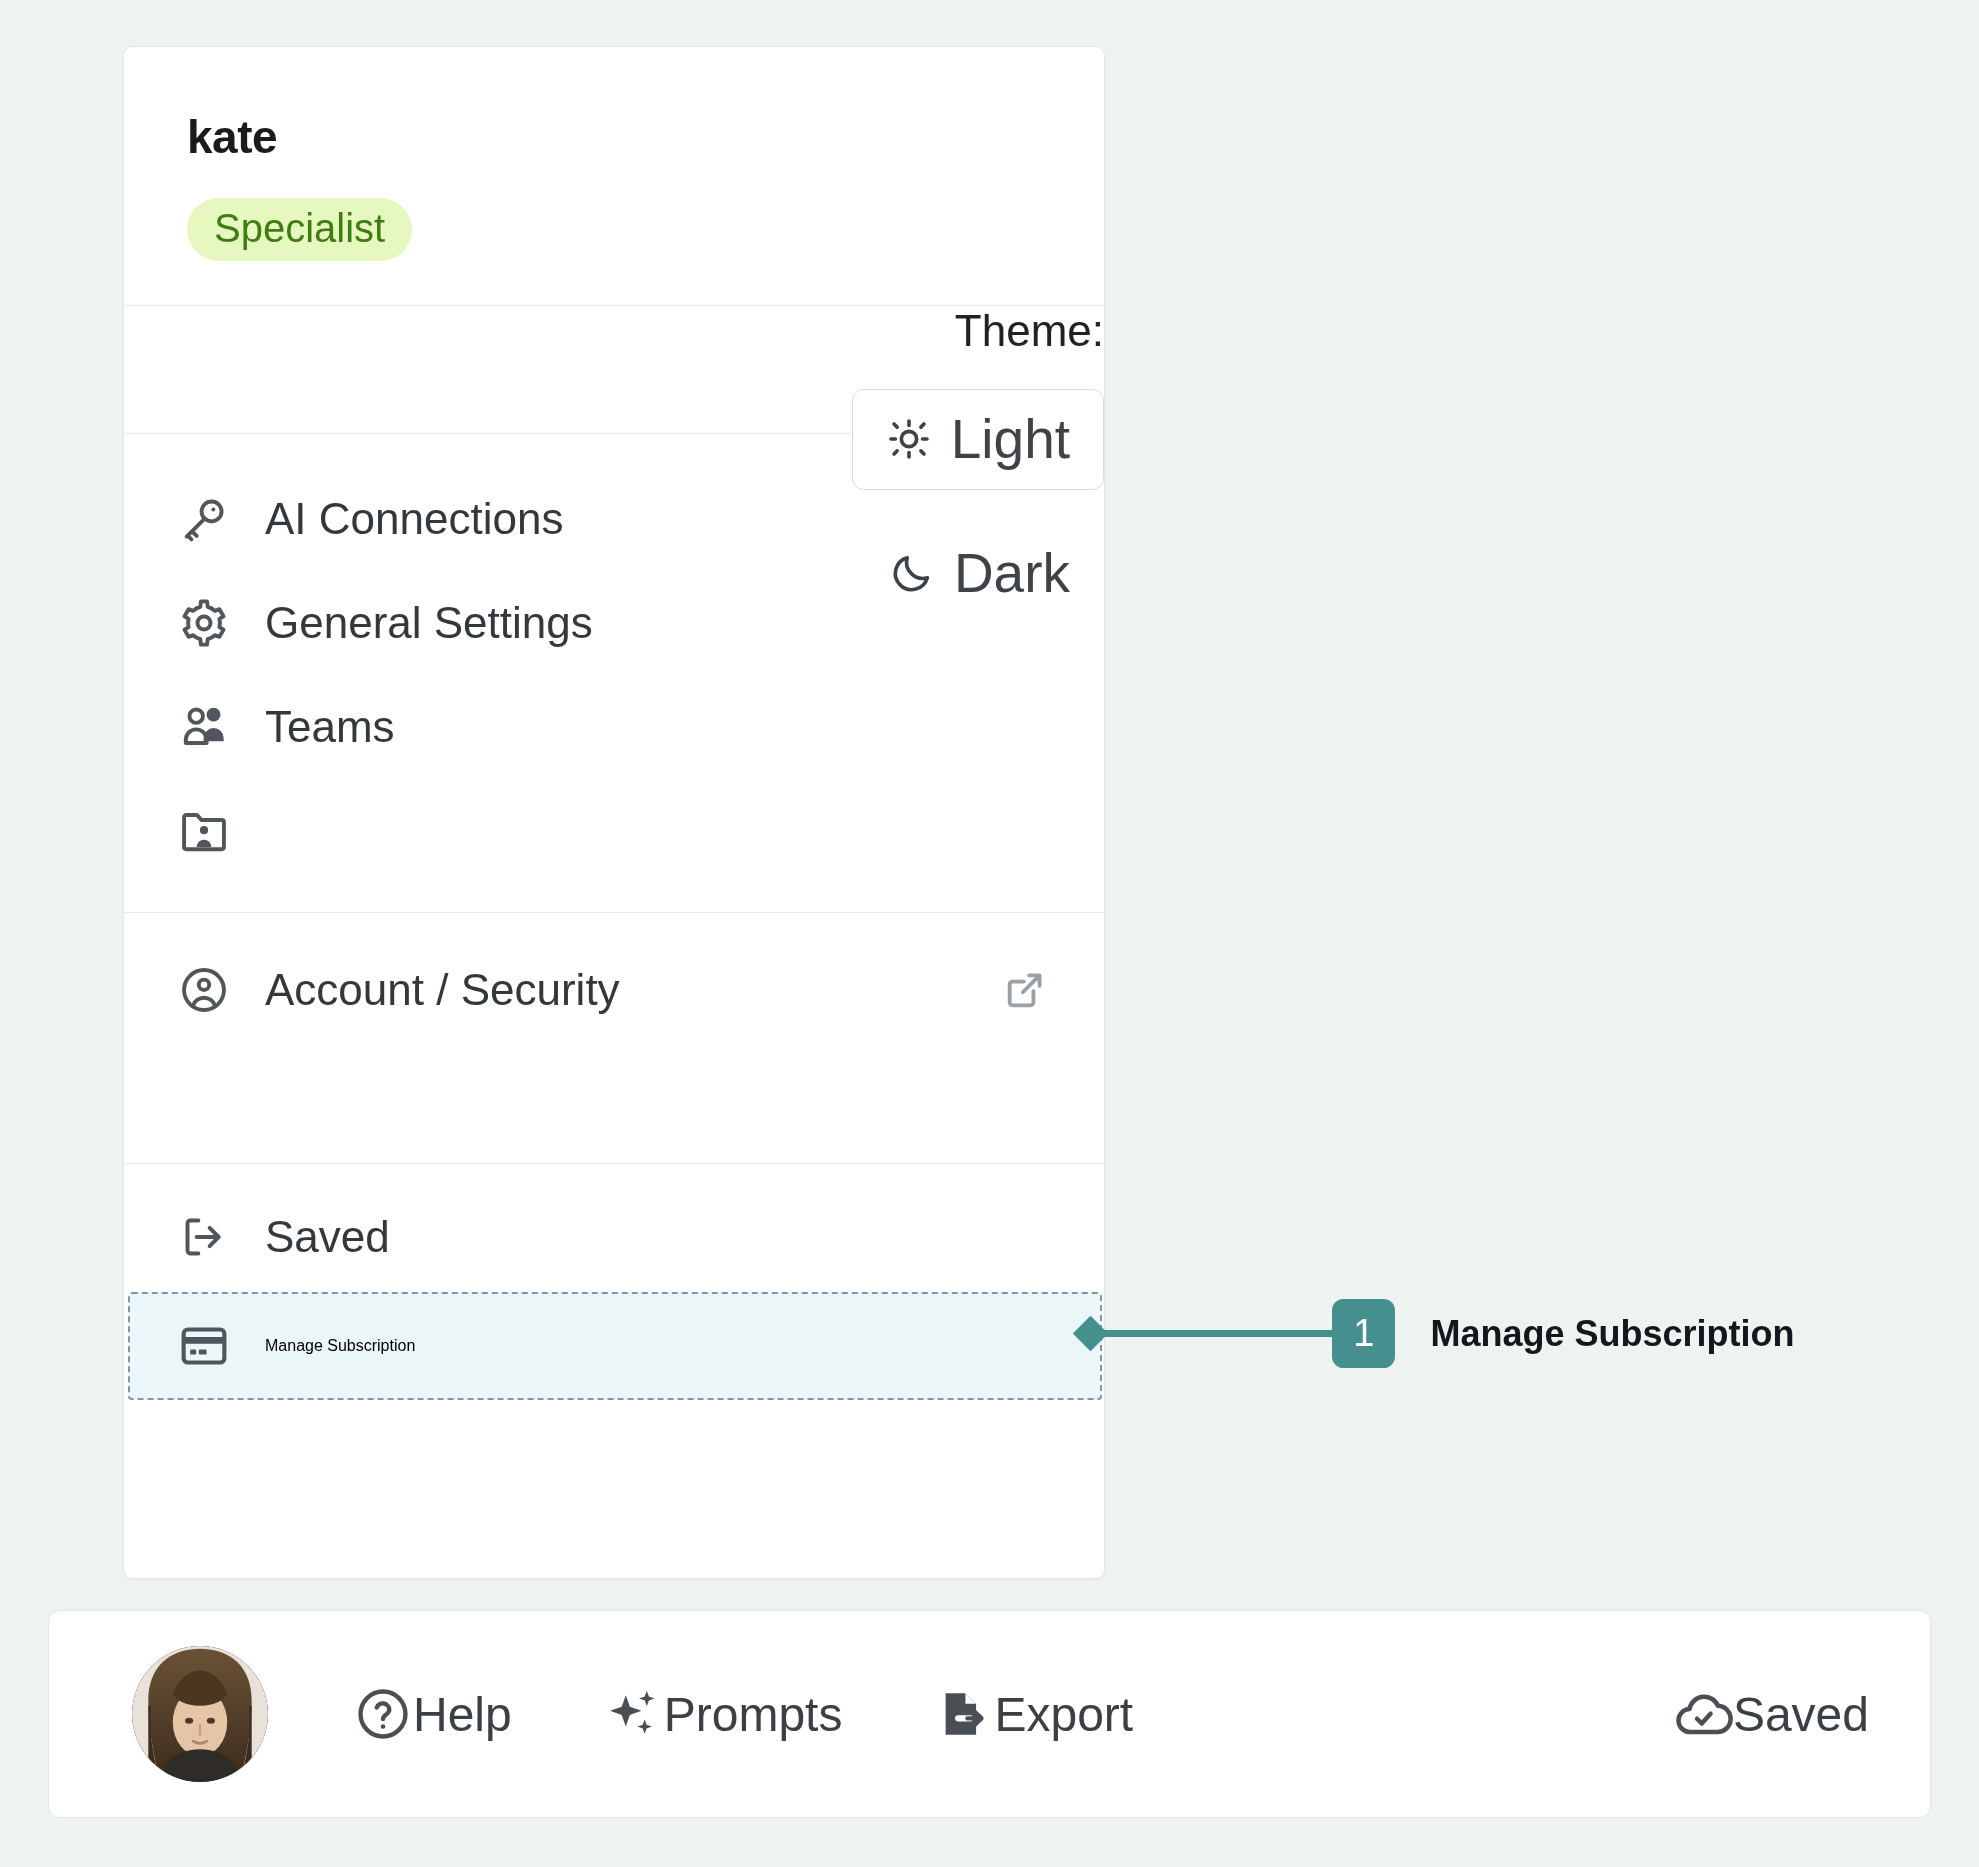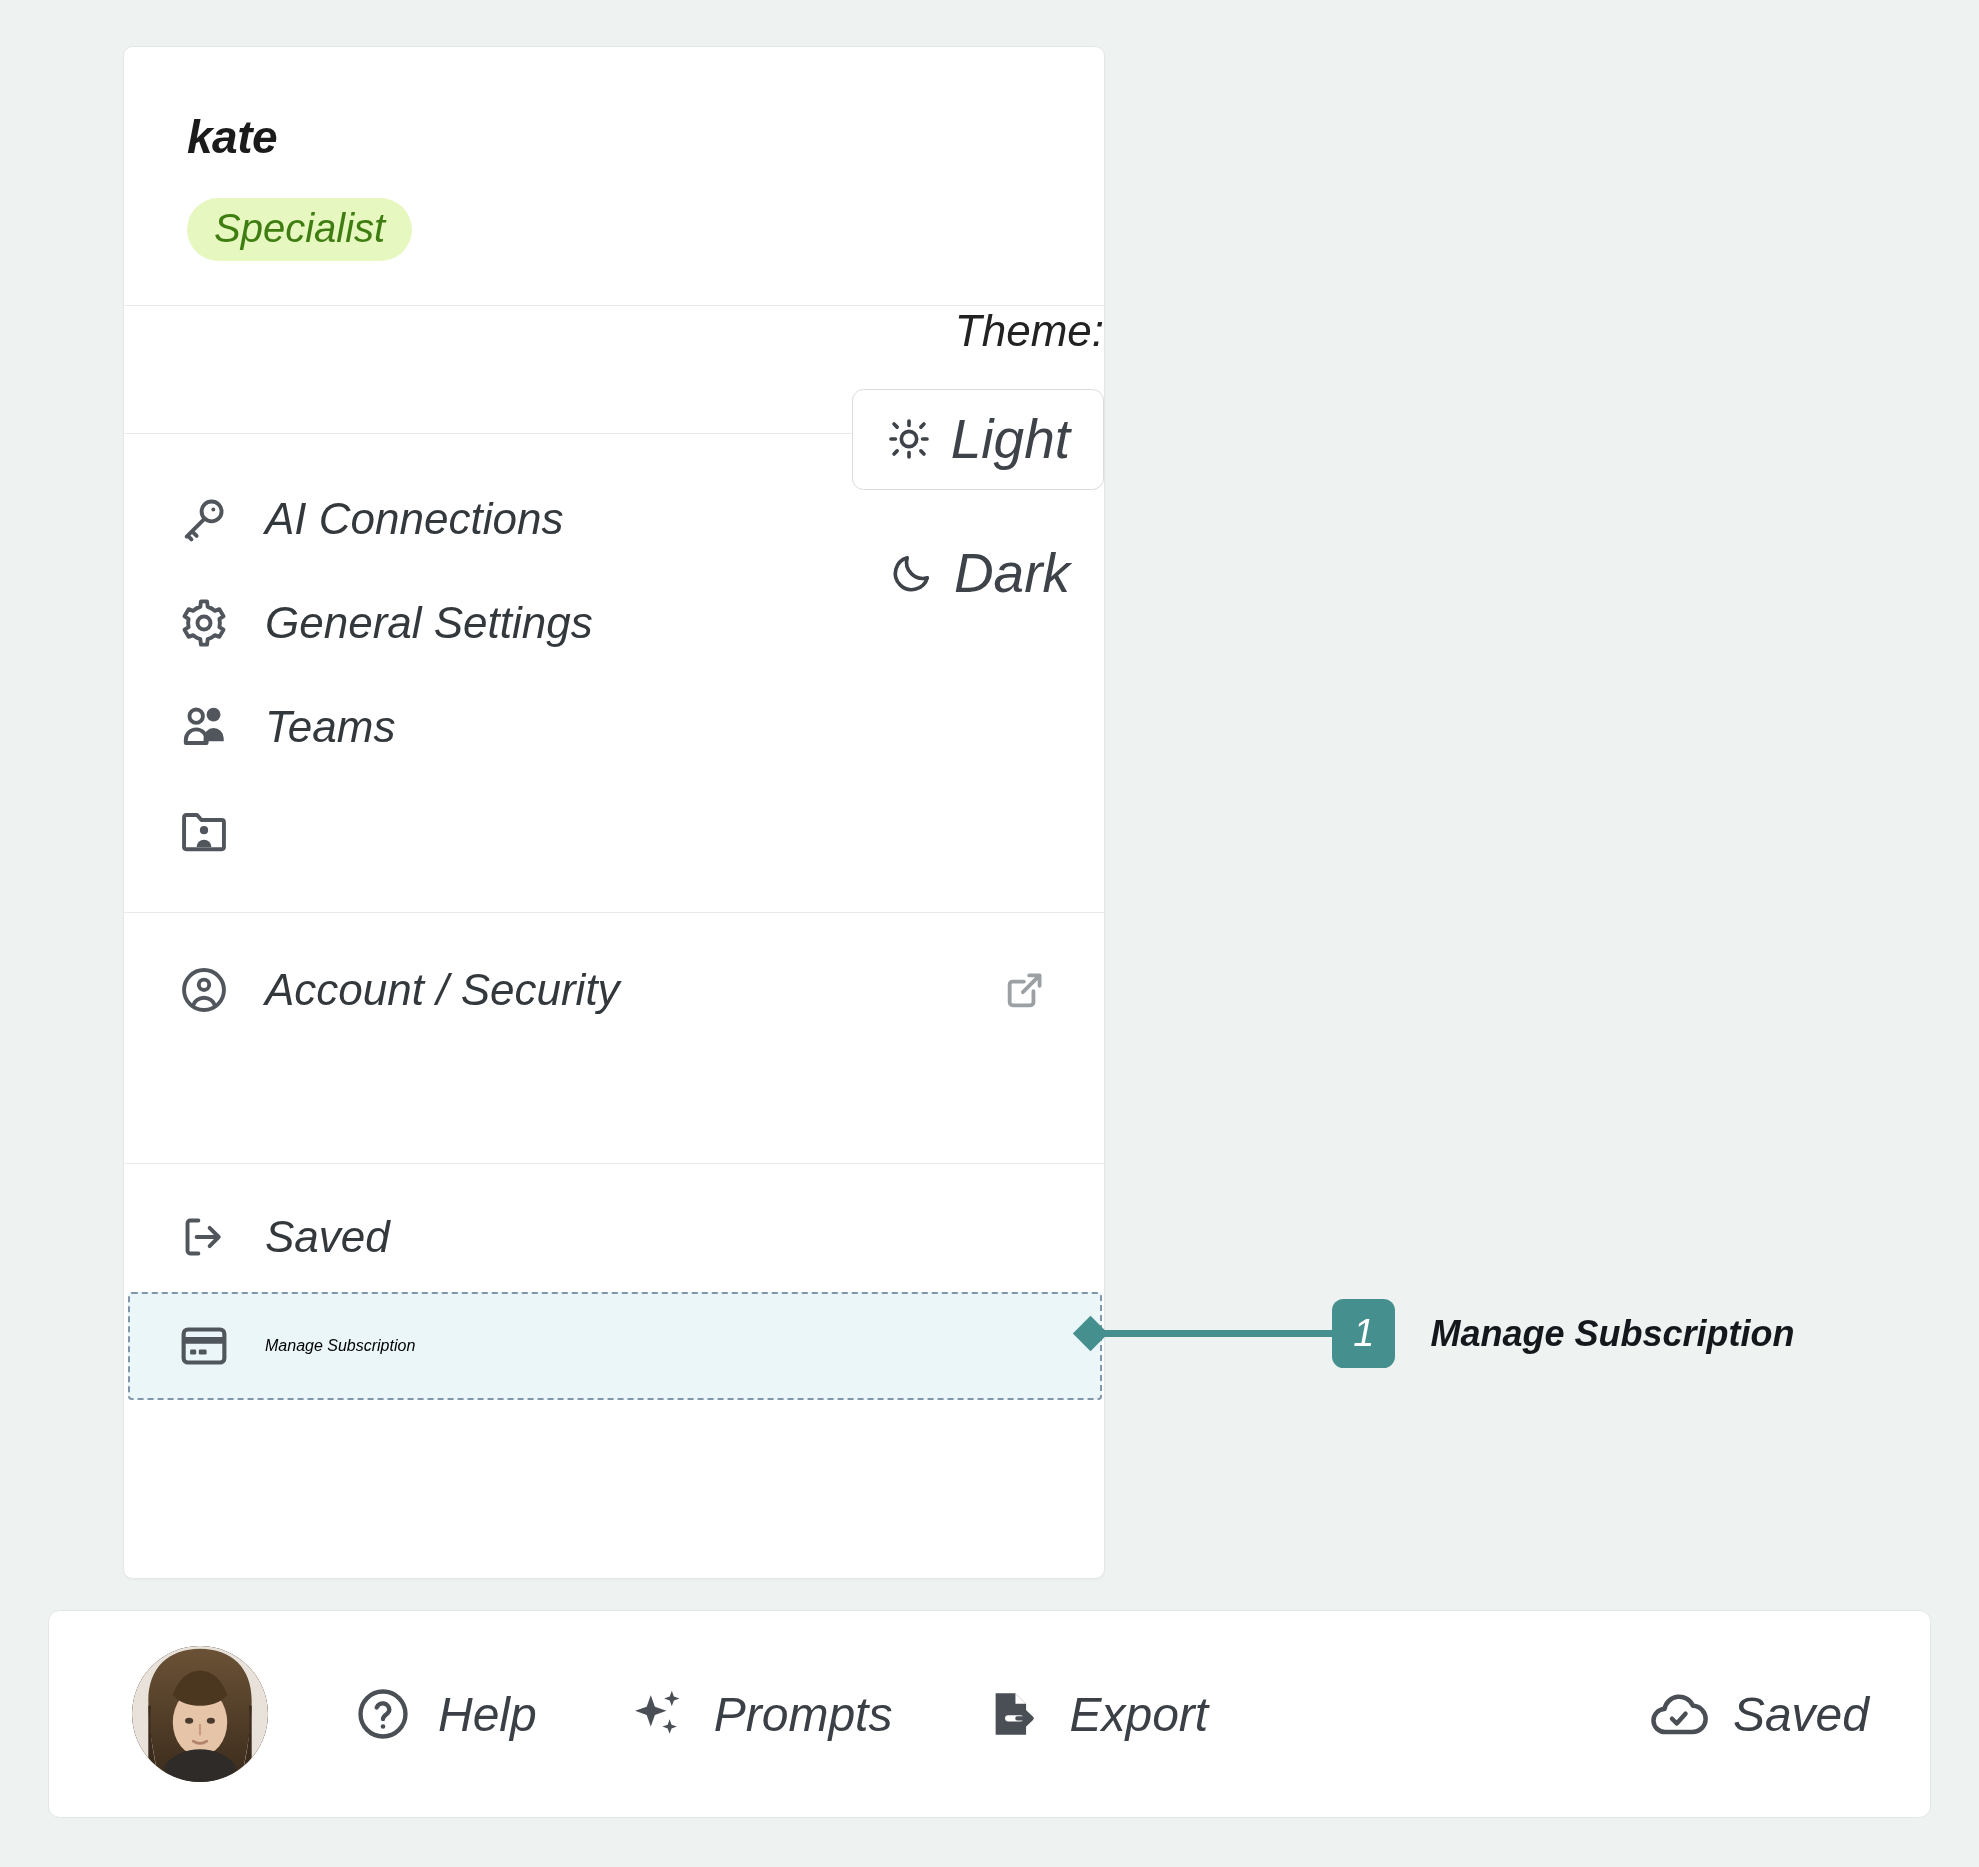--- a/index.html
+++ b/index.html
@@ -2,21 +2,21 @@
 <html><head>
 <meta charset="utf-8">
 <style>
   * { box-sizing: border-box; margin: 0; padding: 0; }
   html, body {
     width: 1979px; height: 1868px;
     background: #eef2f1;
     font-family: "Liberation Sans", sans-serif;
     overflow: hidden;
   }
-  .stage { position: relative; width: 1979px; height: 1352px; font-style: italic; }
+  .stage { position: relative; width: 1979px; height: 1352px; }
 
   
   .menu-card {
     position: absolute;
     left: 123px; top: 46px;
     width: 982px; height: 1533px;
     background: #ffffff;
     border: 1px solid #e3e6e6;
     border-radius: 9.6px;
     box-shadow: 0 1px 1.9px rgba(0,0,0,0.03);
@@ -108,21 +108,21 @@
     background: #fff; border: 1px solid #e3e6e6; border-radius: 11.5px;
     display: flex; align-items: center; padding: 0 61px 0 83px;
   }
   .avatar {
     width: 136px; height: 136px; border-radius: 50%;
     overflow: hidden; flex: 0 0 136px; position: relative;
     background: #5b4a3d;
   }
   .avatar svg { display: block; width: 100%; height: 100%; }
   .bar-item {
-    display: flex; align-items: center; gap: 25px;
+    display: flex; align-items: center; 
     font-size: 48px; color: #3b4046; white-space: nowrap;
   }
   .gap-a { margin-left: 85px; }
   .gap-b { margin-left: 92px; }
   .gap-c { margin-left: 92px; }
   .gap-right { margin-left: auto; }
   .bar-icon { width: 60px; height: 60px; display:flex; align-items:center; justify-content:center; flex:0 0 60px;}
   svg { display: block; }
 </style>
 </head>

